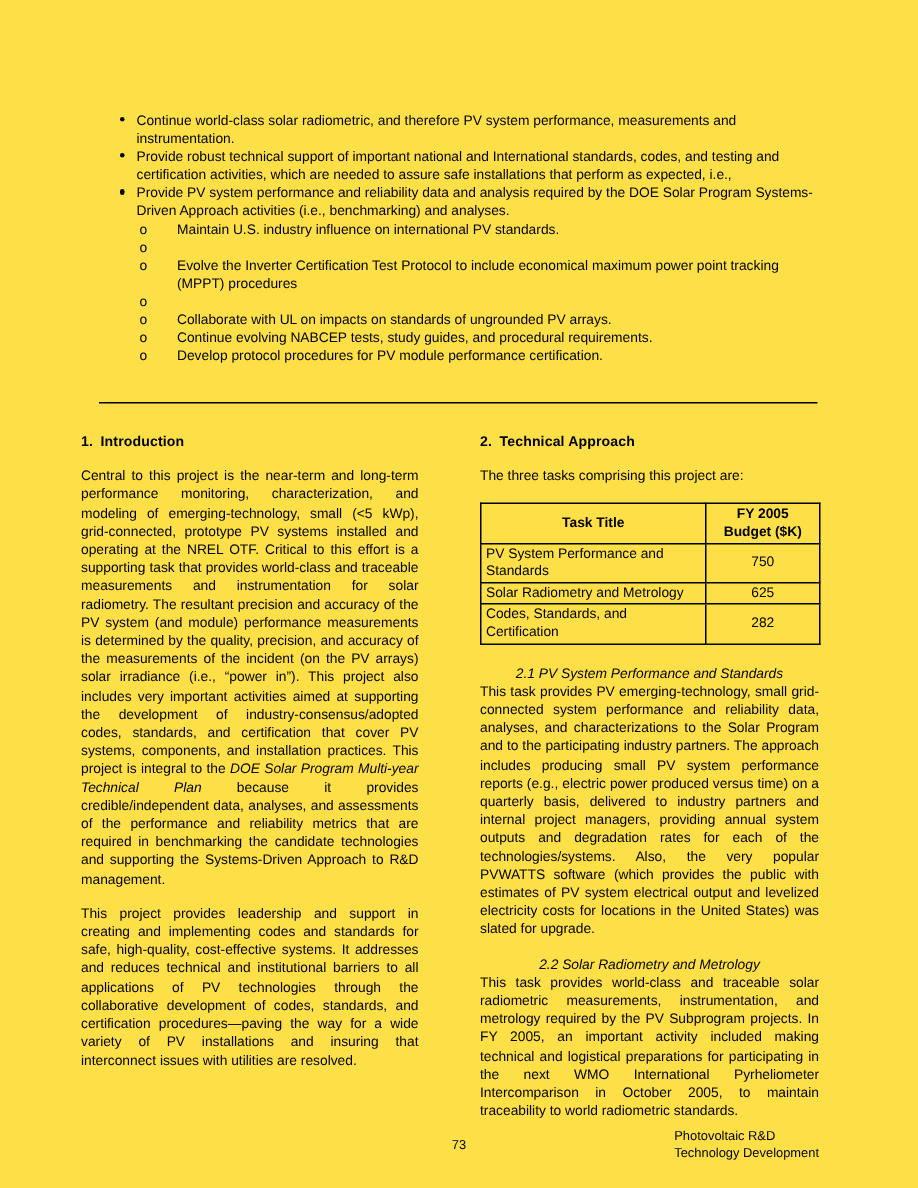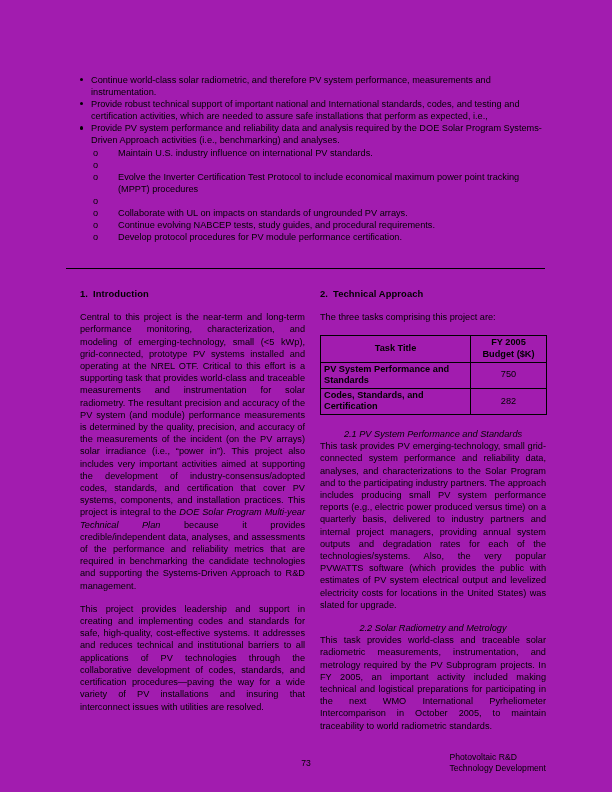--- a/index.html
+++ b/index.html
@@ -8,21 +8,21 @@
     background: #ffffff;
   }
   body {
     font-family: "Liberation Sans", sans-serif;
     color: #000000;
   }
   .page {
     position: relative;
     width: 612px;
     height: 792px;
-    background: #a21caf;
+    background: #fde047;
     overflow: hidden;
     box-sizing: border-box;
   }
 
   
   .bullets {
     position: absolute;
     left: 66px;
     top: 74px;
     width: 480px;
@@ -81,21 +81,21 @@
 
   
   .col {
     position: absolute;
     top: 288px;
     width: 225px;
     font-size: 9.2px;
     line-height: 12.2px;
     text-align: justify;
   }
-  .col-left { left: 80px; }
+  .col-left { left: 54px; }
   .col-right { left: 320px; width: 226px; }
 
   h2.section {
     font-size: 9.4px;
     font-weight: bold;
     margin: 0 0 11px 0;
     text-align: left;
     letter-spacing: 0.1px;
   }
   h2.section .num {
@@ -136,21 +136,20 @@
     padding: 1px 3px;
     vertical-align: middle;
     line-height: 11.6px;
   }
   table.budget th {
     text-align: center;
     font-weight: bold;
   }
   table.budget td.task {
     text-align: left;
-    font-weight: bold;
   }
   table.budget td.amount {
     text-align: center;
   }
   col.c1 { width: 150px; }
   col.c2 { width: 76px; }
 
   
   .footer {
     position: absolute;
@@ -264,20 +263,24 @@
             <span>Budget ($K)</span>
           </th>
         </tr>
       </thead>
       <tbody>
         <tr>
           <td class="task">PV System Performance and Standards</td>
           <td class="amount">750</td>
         </tr>
         <tr>
+          <td class="task">Solar Radiometry and Metrology</td>
+          <td class="amount">625</td>
+        </tr>
+        <tr>
           <td class="task">Codes, Standards, and Certification</td>
           <td class="amount">282</td>
         </tr>
       </tbody>
     </table>
 
     <h3 class="subsection">2.1 PV System Performance and Standards</h3>
     <p class="body">This task provides PV emerging-technology, small grid-connected system performance and reliability data, analyses, and characterizations to the Solar Program and to the participating industry partners. The approach includes producing small PV system performance reports (e.g., electric power produced versus time) on a quarterly basis, delivered to industry partners and internal project managers, providing annual system outputs and degradation rates for each of the technologies/systems.  Also, the very popular PVWATTS software (which provides the public with estimates of PV system electrical output and levelized electricity costs for locations in the United States) was slated for upgrade.</p>
 
     <h3 class="subsection">2.2 Solar Radiometry and Metrology</h3>

